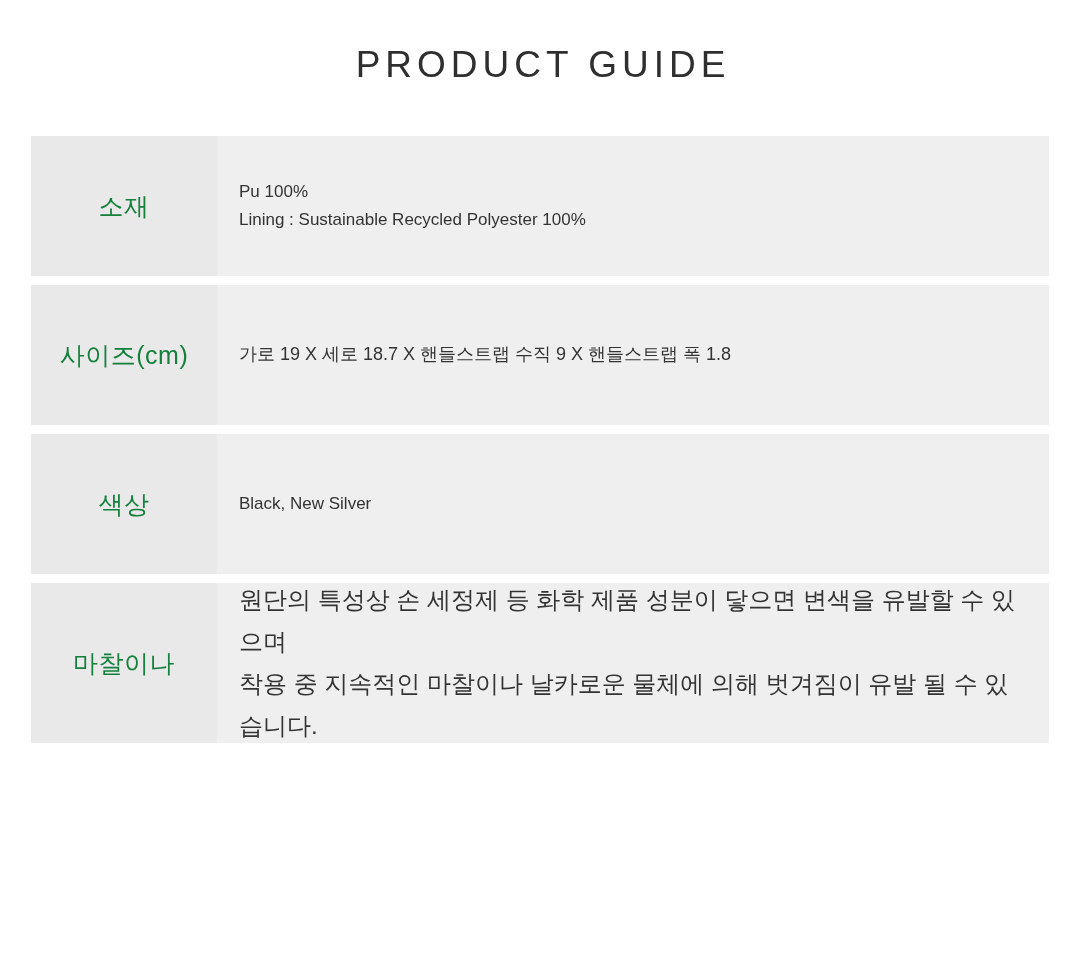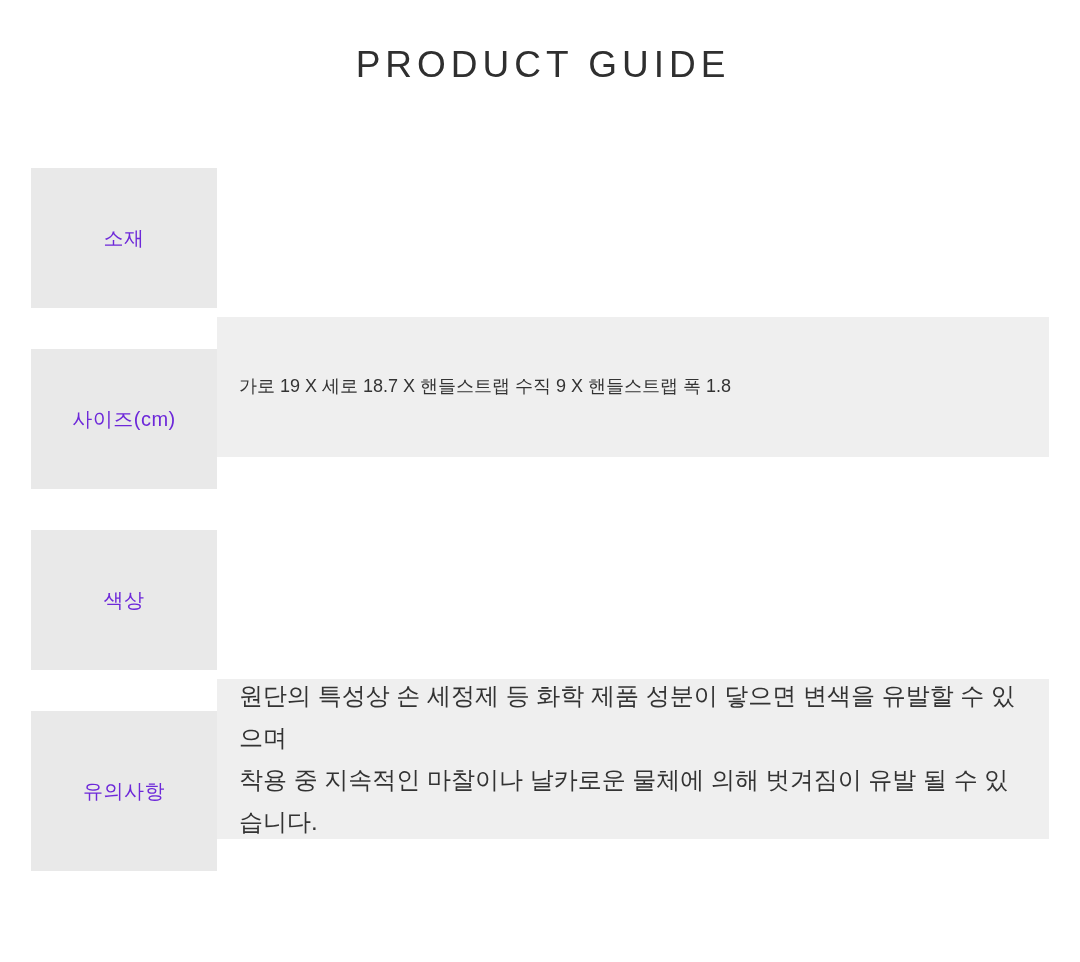--- a/index.html
+++ b/index.html
@@ -48,24 +48,23 @@
     margin-bottom: 9px;
   }
 
   .spec-label {
     width: 186px;
     flex: 0 0 186px;
     background: #e9e9e9;
     display: flex;
     align-items: center;
     justify-content: center;
-    font-size: 20px;
-    color: #6d28d9;
+    font-size: 25px;
+    color: #15803d;
     letter-spacing: 0.5px;
-    margin-top: 32px;
   }
 
   .spec-value {
     flex: 1 1 auto;
     background: #efefef;
     display: flex;
     align-items: center;
     padding-left: 22px;
     padding-right: 18px;
     box-sizing: border-box;
@@ -101,36 +100,43 @@
 <body>
 
 <div class="page">
 
   <h1 class="page-title">PRODUCT GUIDE</h1>
 
   <div class="spec-table">
 
     <div class="spec-row row-material">
       <div class="spec-label">소재</div>
+      <div class="spec-value">
+        <span class="lines">Pu 100%
+Lining : Sustainable Recycled Polyester 100%</span>
+      </div>
     </div>
 
     <div class="spec-row row-size">
       <div class="spec-label">사이즈(cm)</div>
       <div class="spec-value">
         <span class="lines">가로 19 X 세로 18.7 X 핸들스트랩 수직 9 X 핸들스트랩 폭 1.8</span>
       </div>
     </div>
 
     <div class="spec-row row-color">
       <div class="spec-label">색상</div>
+      <div class="spec-value">
+        <span class="lines">Black, New Silver</span>
+      </div>
     </div>
 
 
     <div class="spec-row row-notice">
-      <div class="spec-label">유의사항</div>
+      <div class="spec-label">마찰이나</div>
       <div class="spec-value">
         <span class="lines">원단의 특성상 손 세정제 등 화학 제품 성분이 닿으면 변색을 유발할 수 있으며
 착용 중 지속적인 마찰이나 날카로운 물체에 의해 벗겨짐이 유발 될 수 있습니다.</span>
       </div>
     </div>
 
   </div>
 </div>
 
 </body></html>

